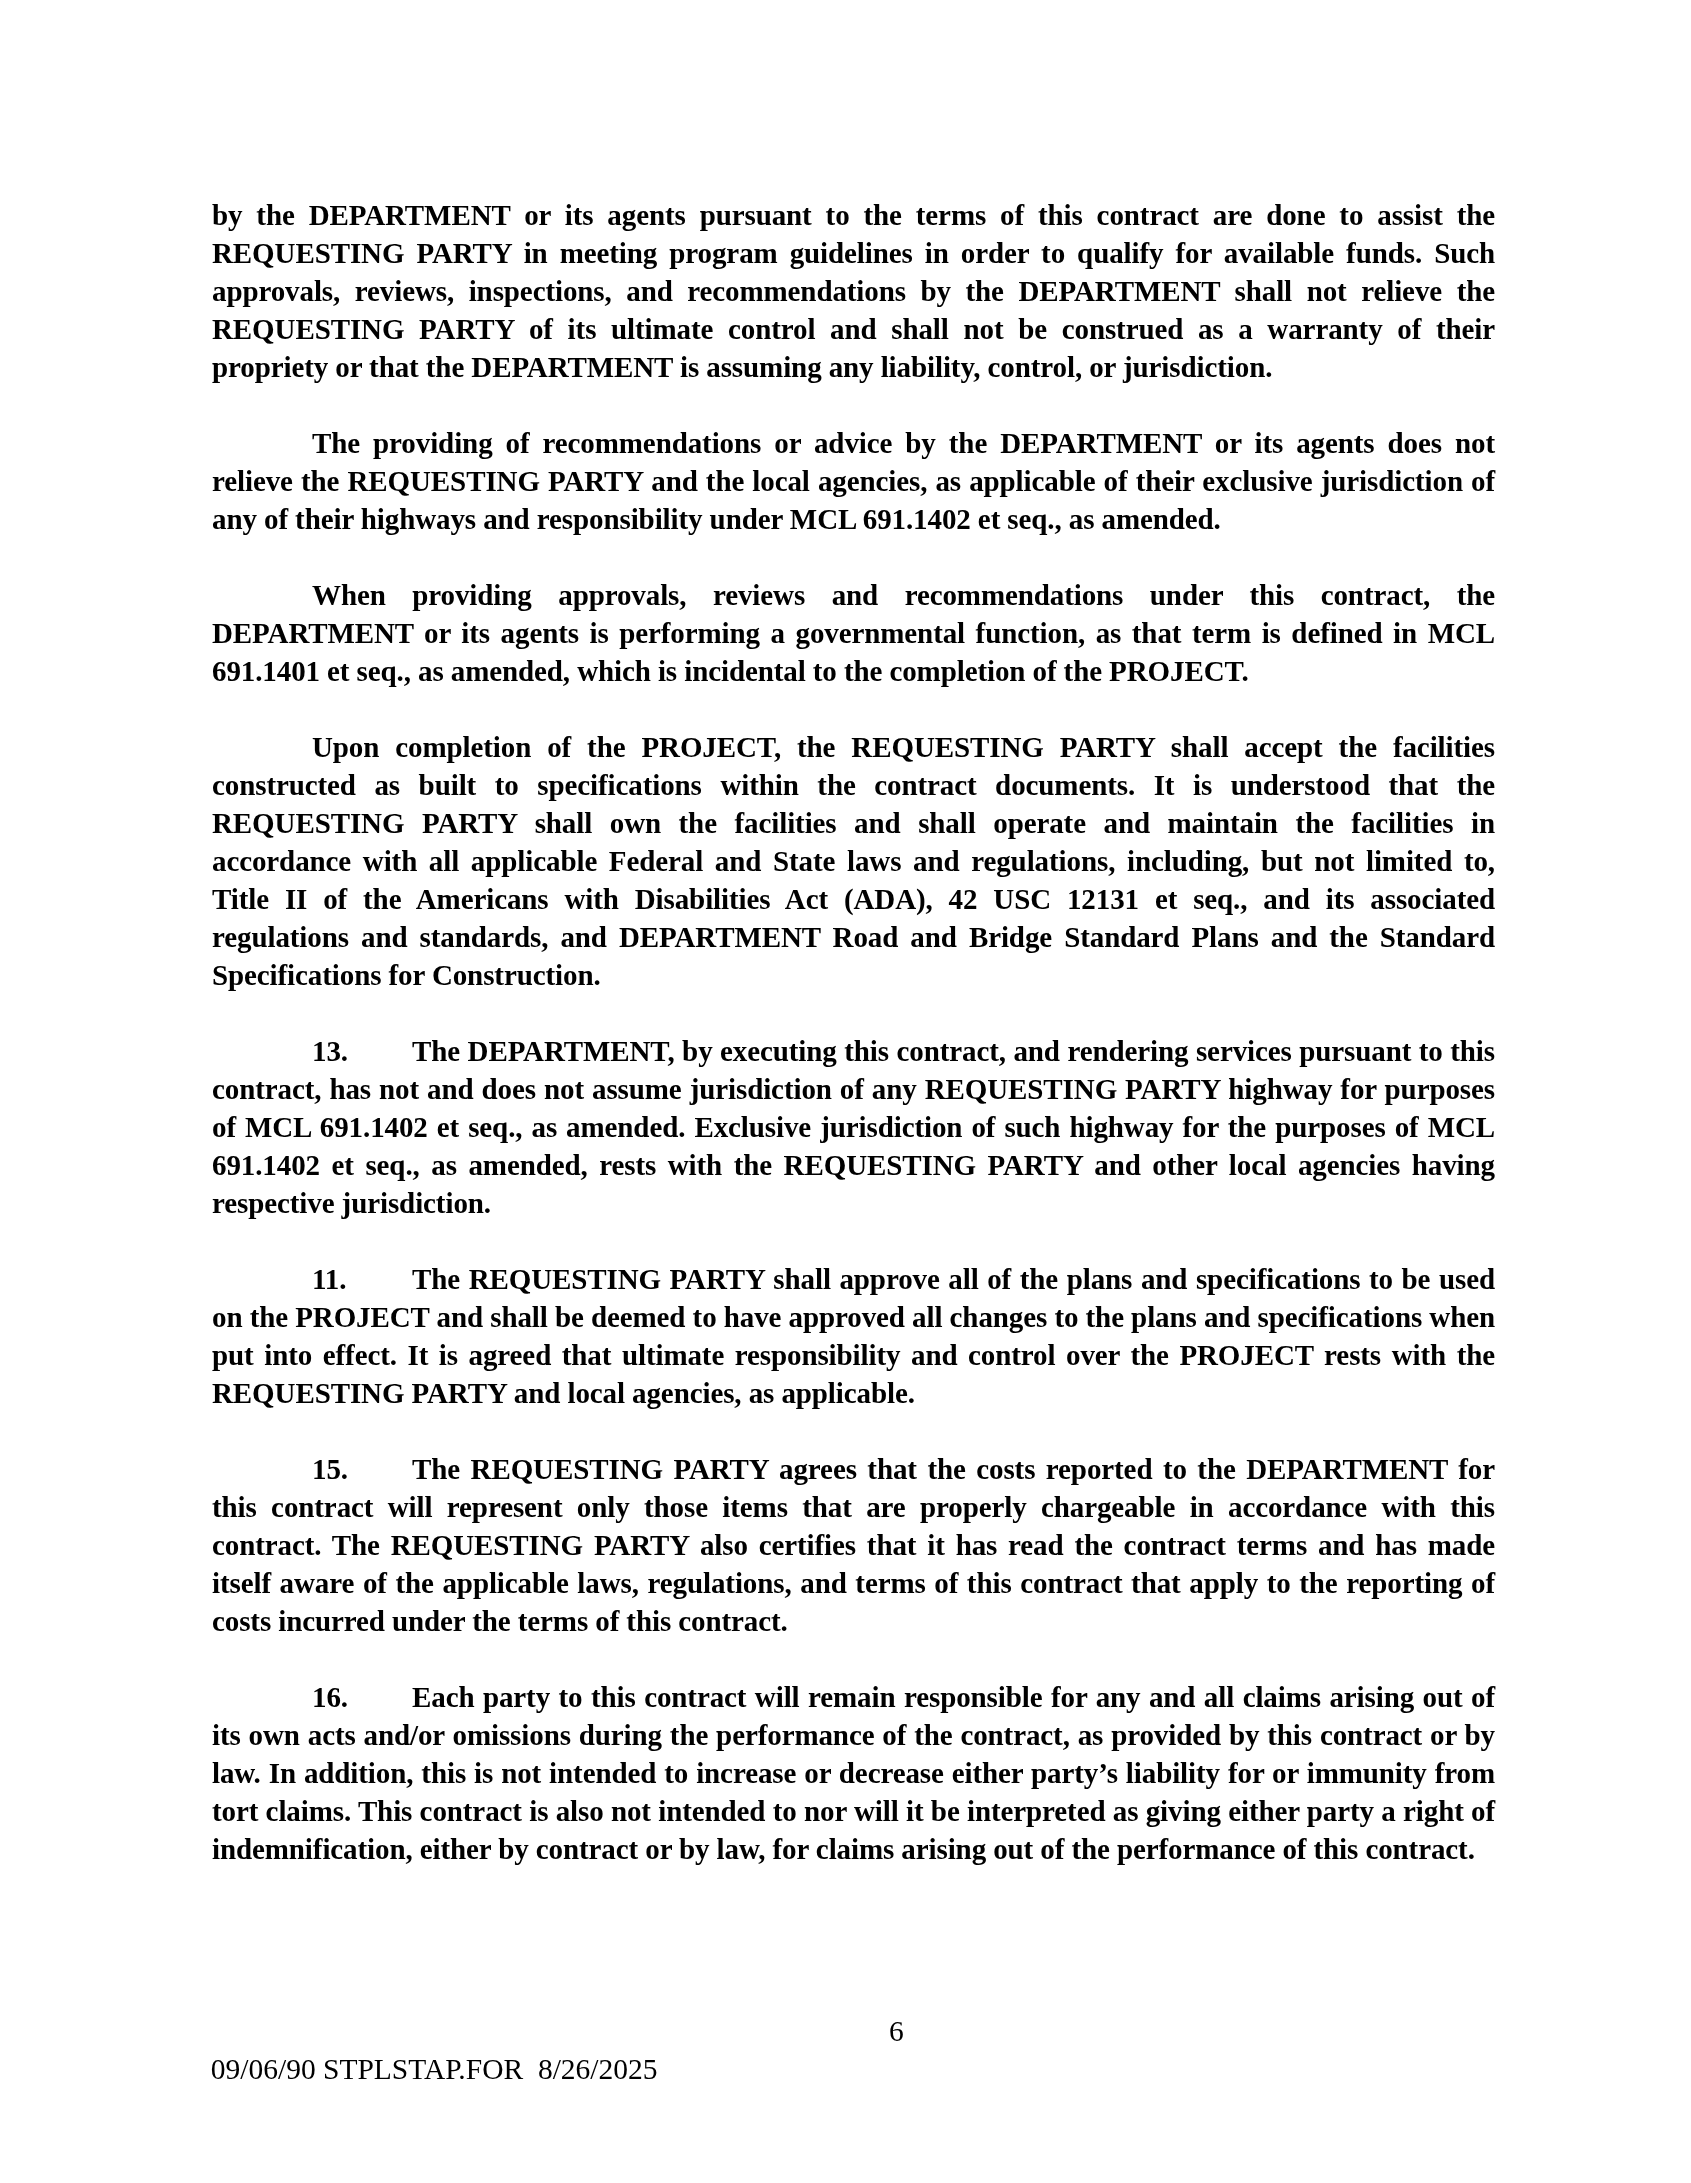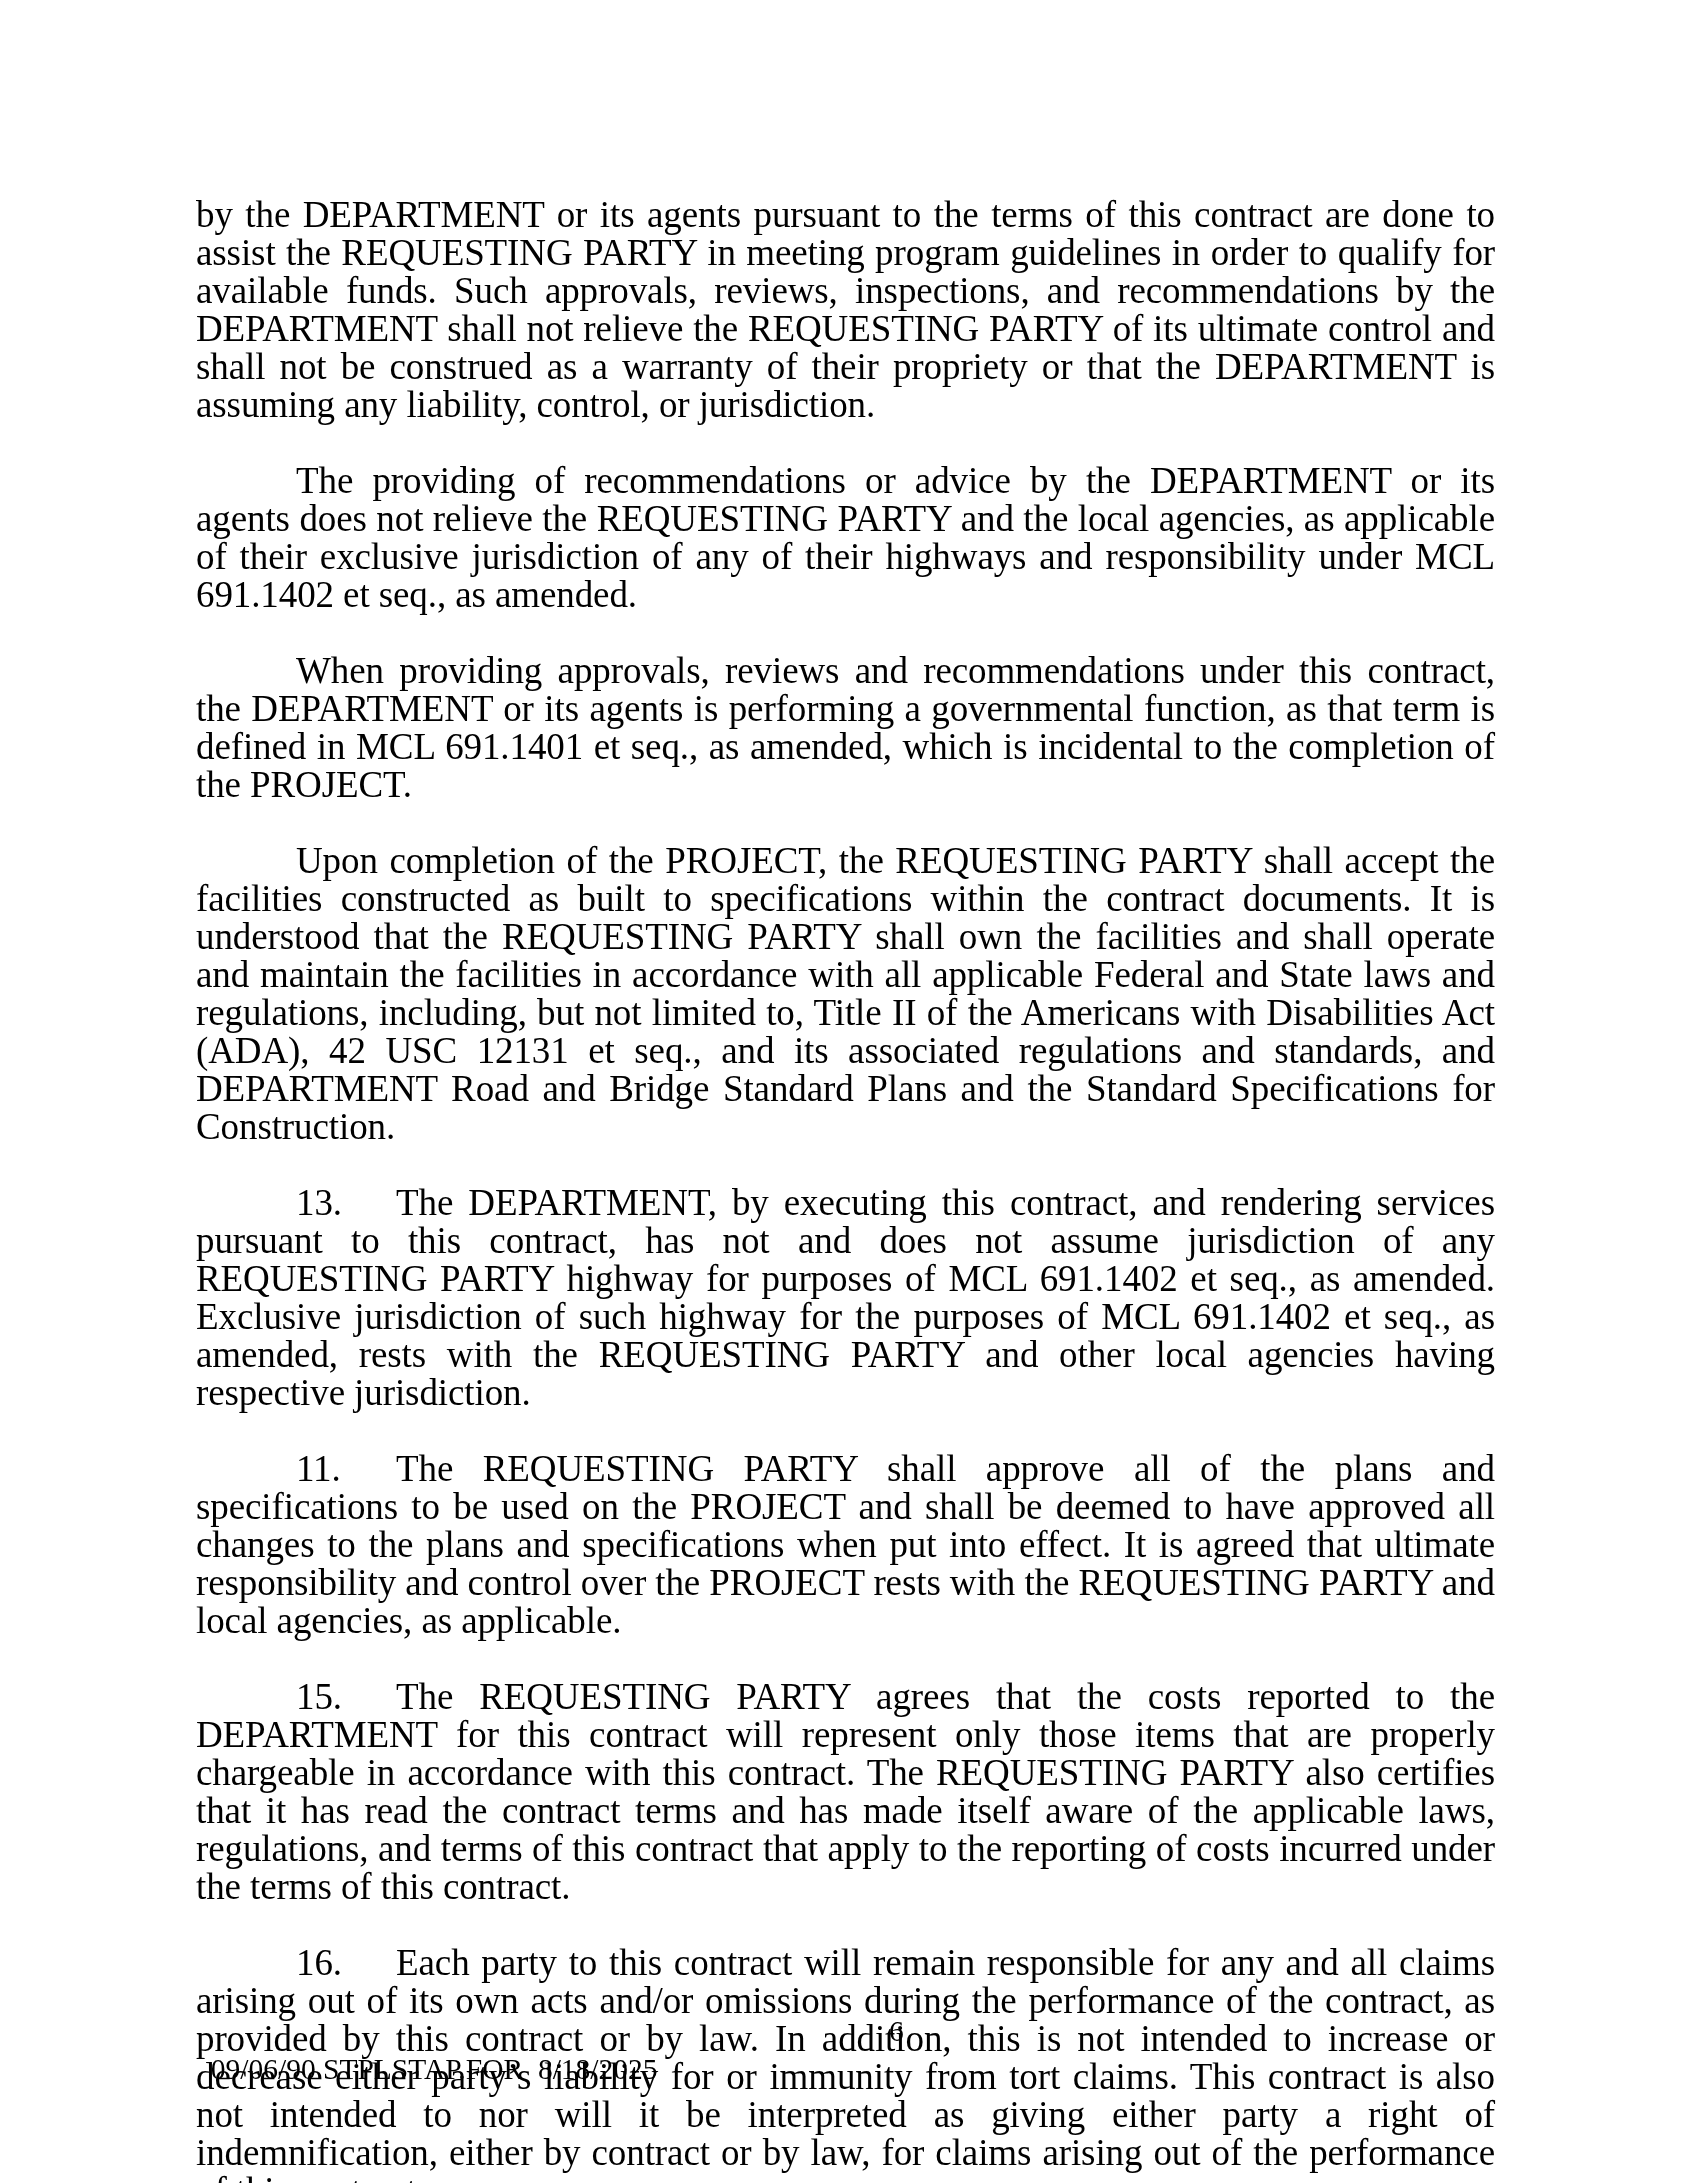--- a/index.html
+++ b/index.html
@@ -15,25 +15,26 @@
       color: #000000;
       font-family: "Liberation Serif", "DejaVu Serif", serif;
     }
     .page {
       position: absolute;
       left: 196px;
       top: 196px;
       width: 1299px;
     }
     .para {
-      font-size: 37px;
+      font-size: 29px;
       line-height: 38px;
       text-align: justify;
-      margin: 0 0 38px 0;
+      margin: 0 0 38px 16px;
       letter-spacing: -0.1px;
+      font-weight: bold;
     }
     .para.indent {
       text-indent: 100px;
     }
     .para .num {
       display: inline-block;
       width: 100px;
       text-indent: 0;
     }
     .para.numbered {
@@ -86,16 +87,16 @@
     <span class="num">15.</span><span>The REQUESTING PARTY agrees that the costs reported to the DEPARTMENT for this contract will represent only those items that are properly chargeable in accordance with this contract.  The REQUESTING PARTY also certifies that it has read the contract terms and has made itself aware of the applicable laws, regulations, and terms of this contract that apply to the reporting of costs incurred under the terms of this contract.</span>
   </p>
 
   <p class="para numbered">
     <span class="num">16.</span><span>Each party to this contract will remain responsible for any and all claims arising out of its own acts and/or omissions during the performance of the contract, as provided by this contract or by law.  In addition, this is not intended to increase or decrease either party’s liability for or immunity from tort claims.  This contract is also not intended to nor will it be interpreted as giving either party a right of indemnification, either by contract or by law, for claims arising out of the performance of this contract.</span>
   </p>
 
 </div>
 
 <div class="footer">
-  <span>09/06/90 STPLSTAP.FOR  8/18/2025</span>
+  <span>09/06/90 STPLSTAP.FOR  8/26/2025</span>
   <span class="page-num">6</span>
 </div>
 
 
 </body></html>

